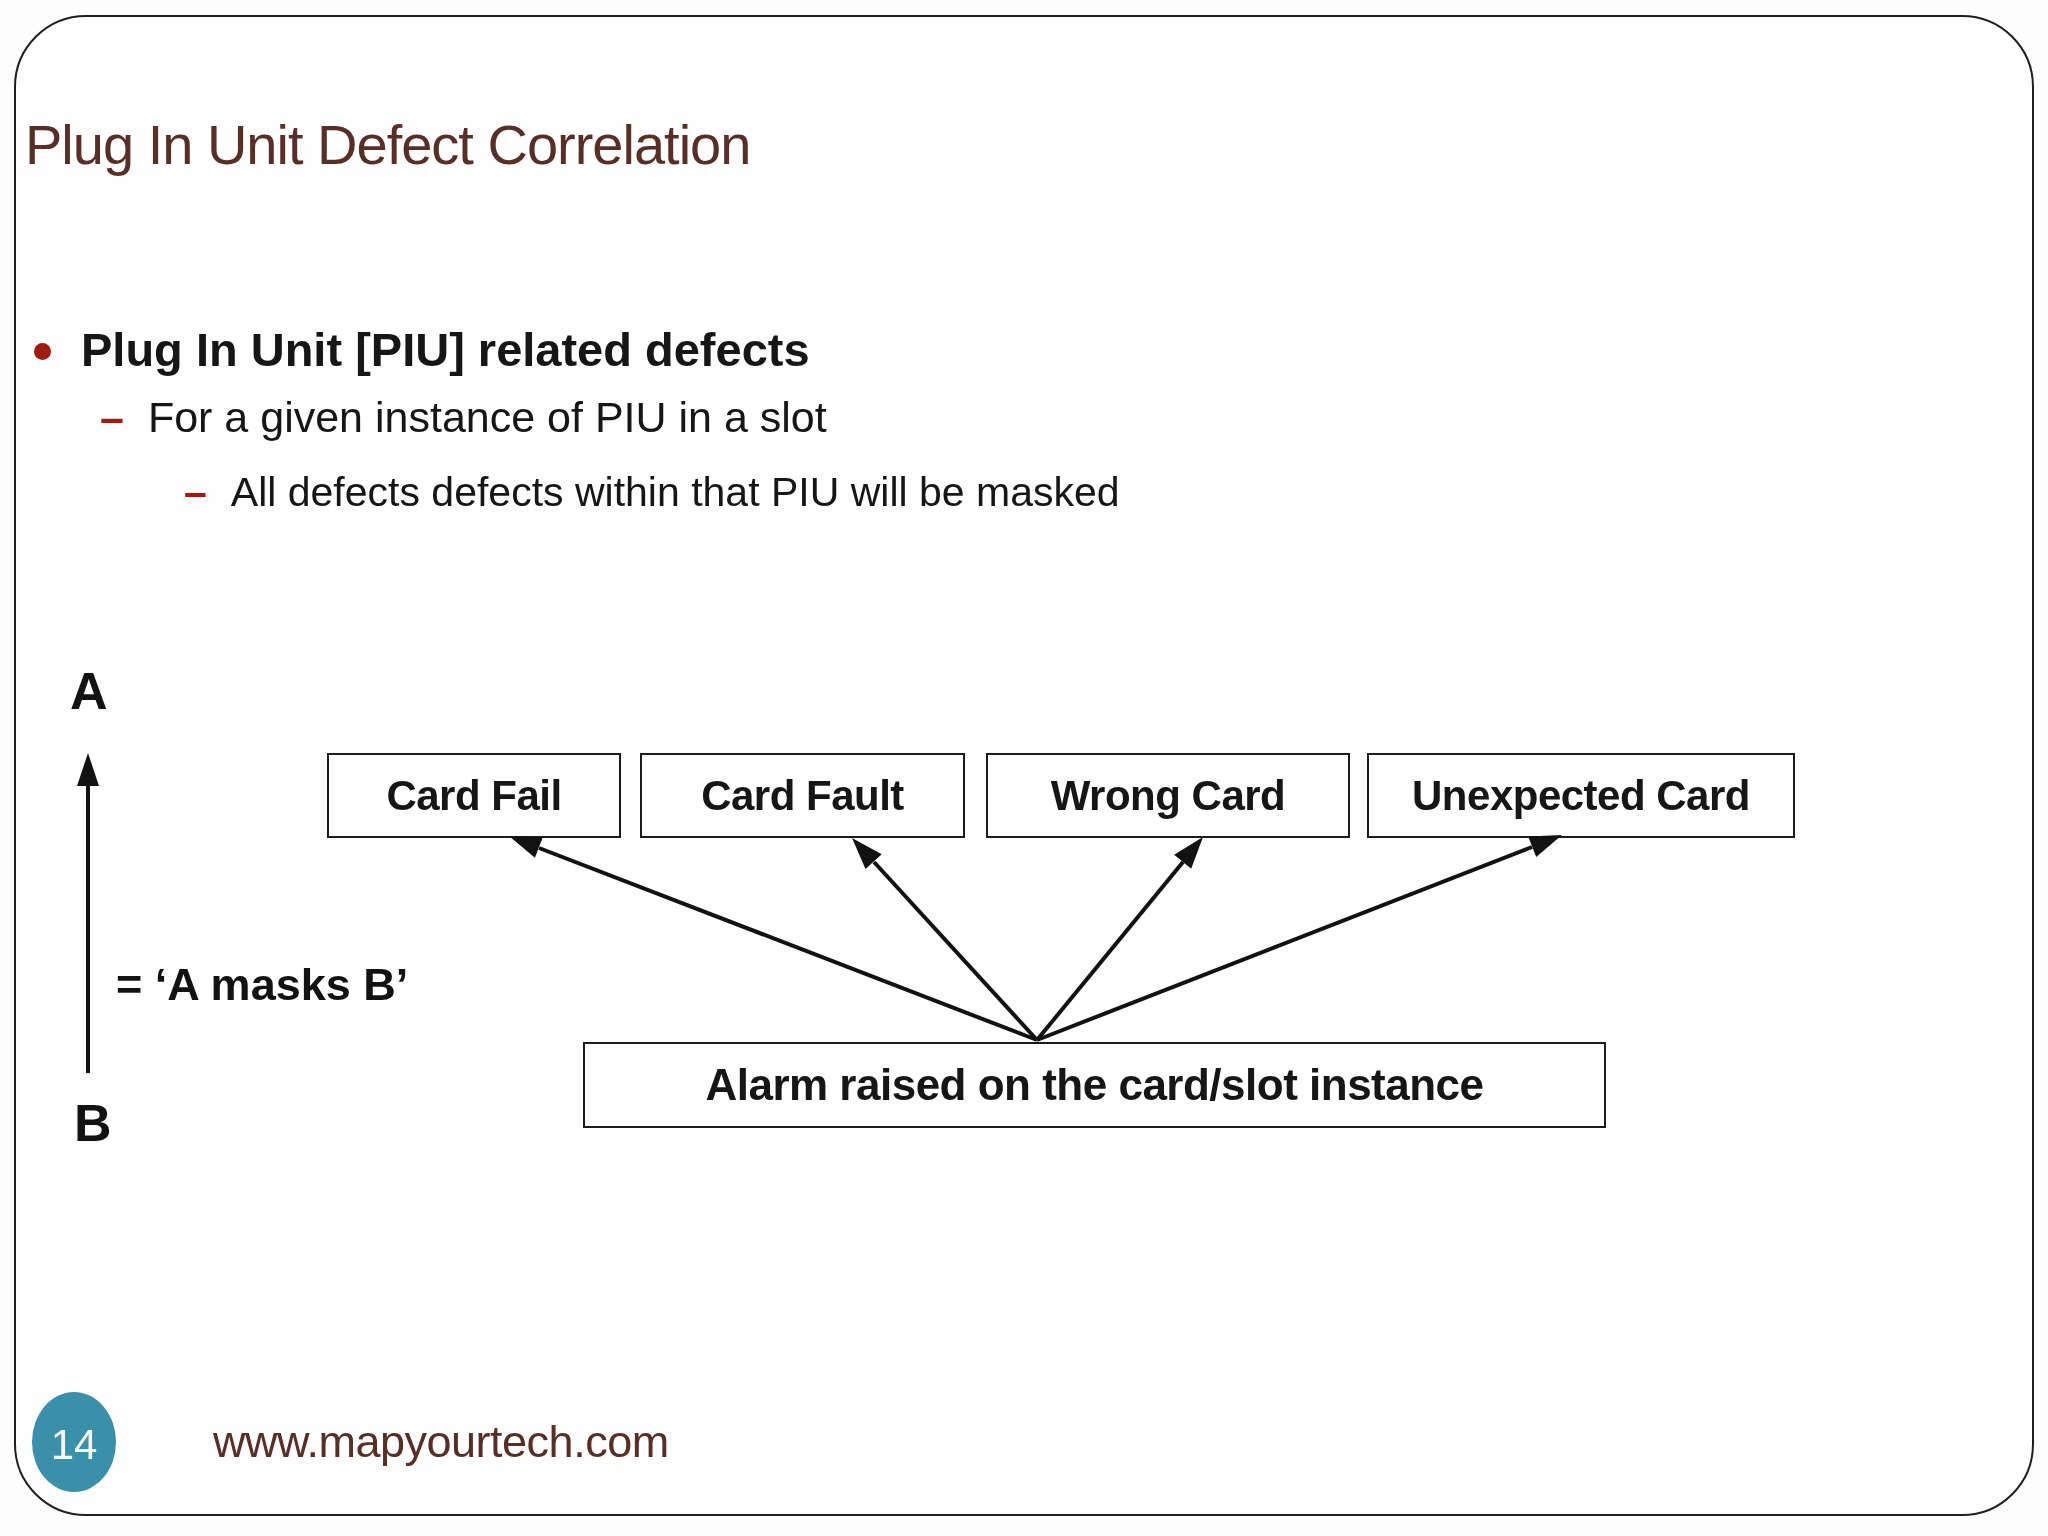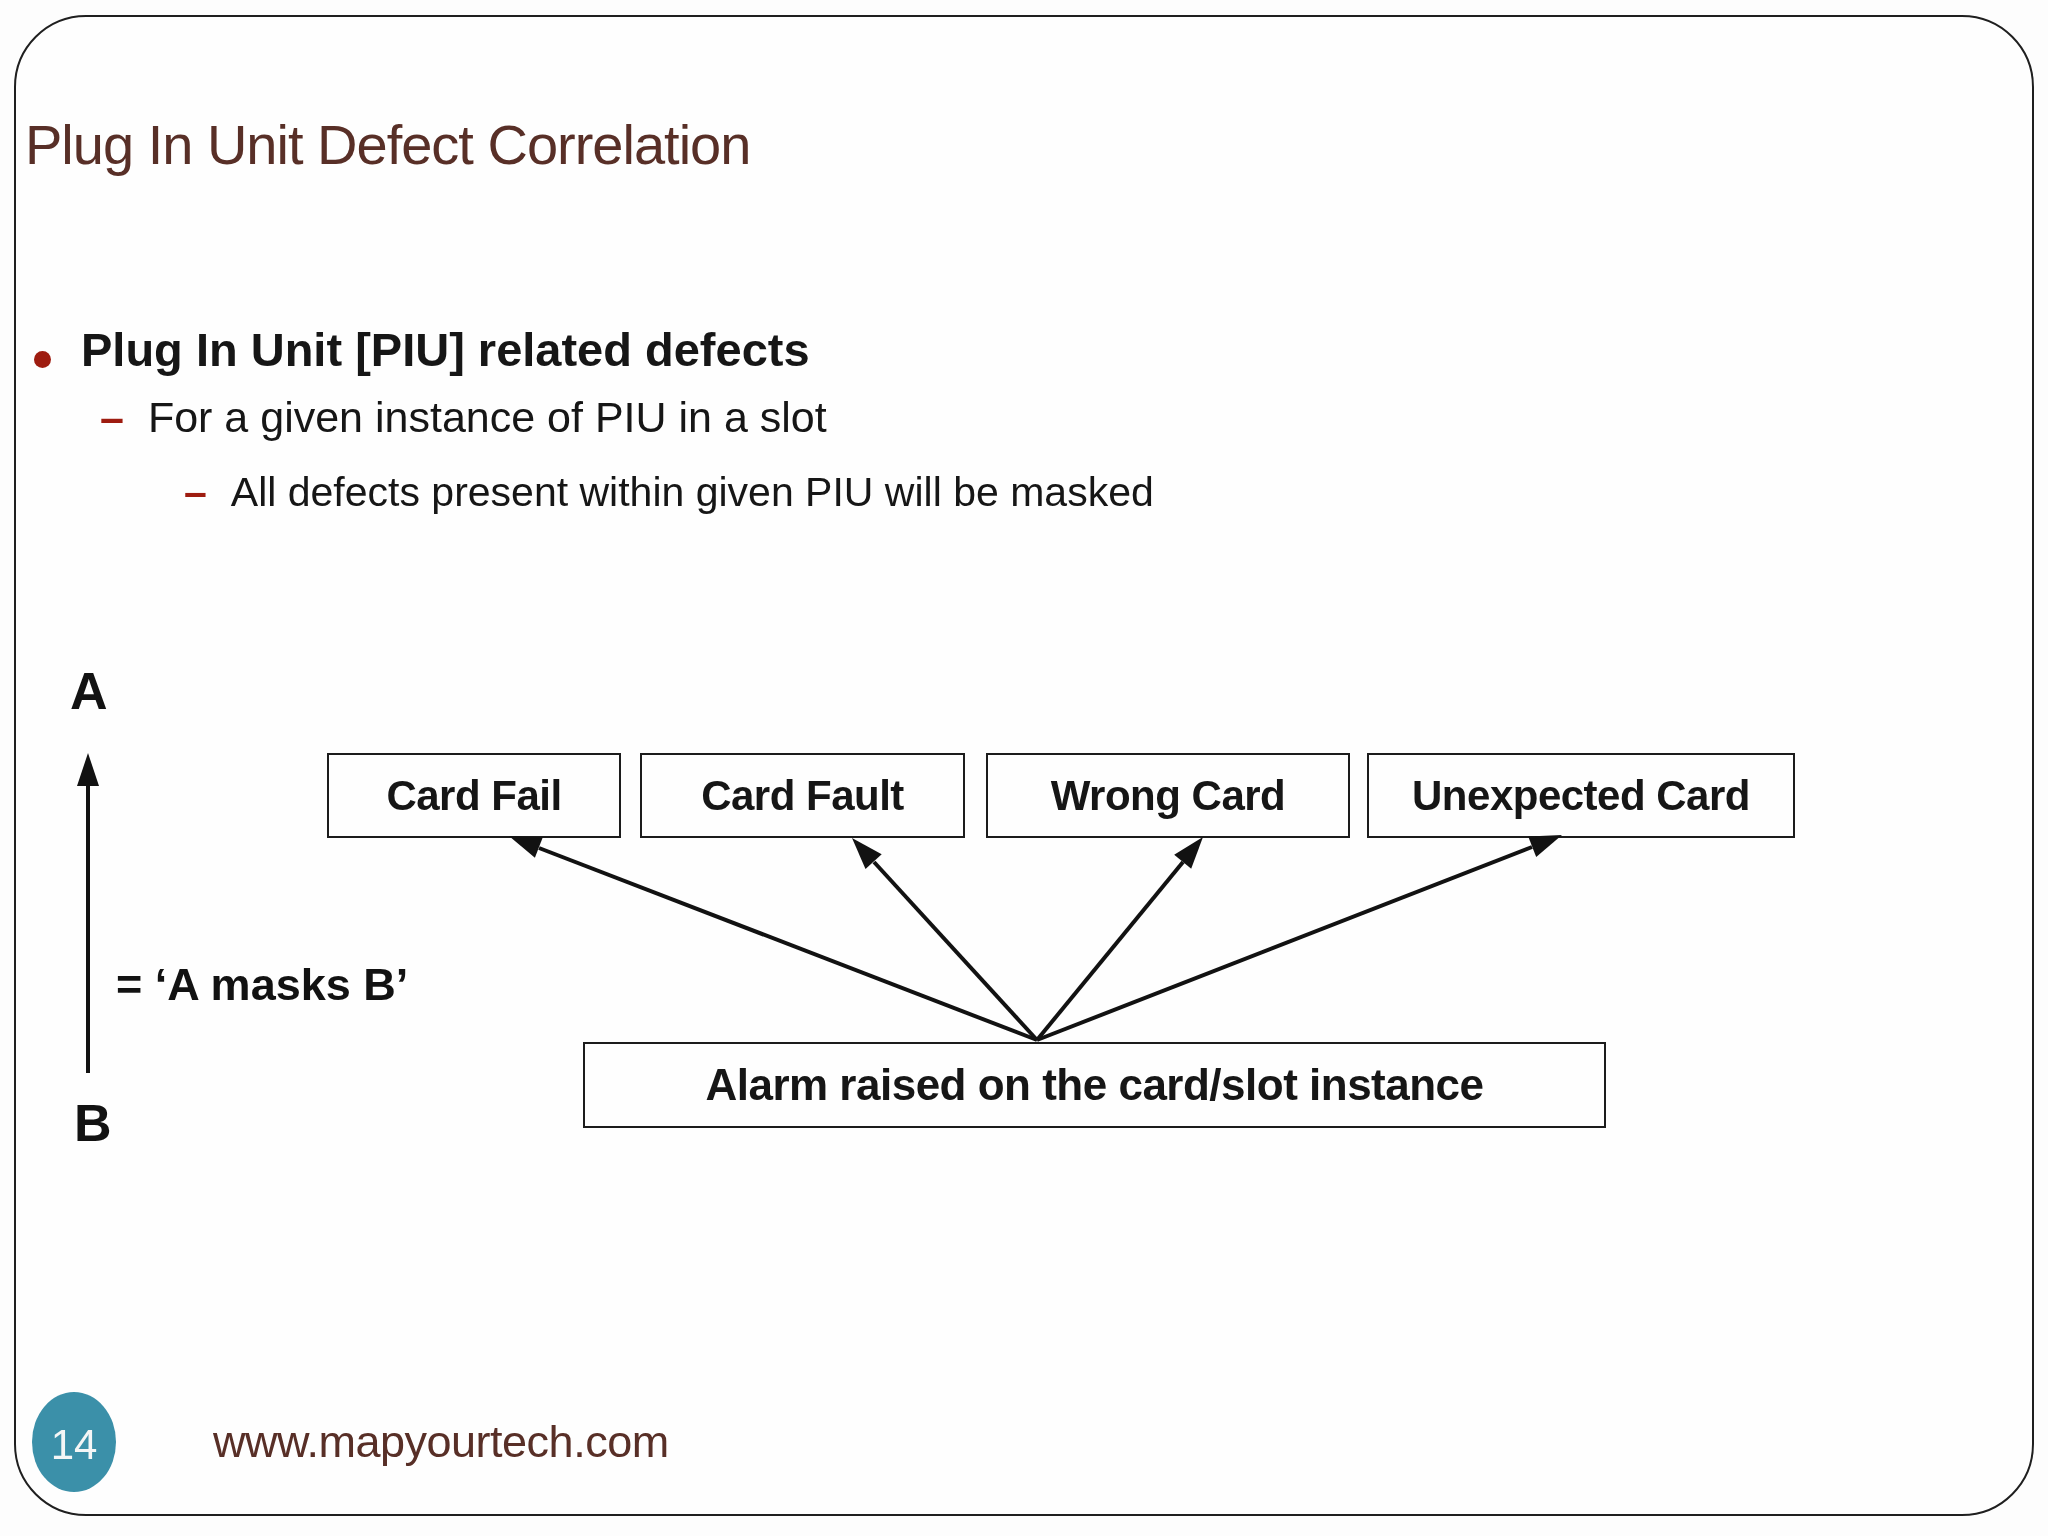--- a/index.html
+++ b/index.html
@@ -24,21 +24,21 @@
     left: 25px; top: 112px;
     font-size: 56px;
     font-weight: 300;
     letter-spacing: -1px;
     color: #582f27;
     white-space: nowrap;
   }
   .bullet-row {
     position: absolute;
     display: flex;
-    align-items: center;
+    align-items: flex-start;
     white-space: nowrap;
   }
   .bullet-l1 { left: 34px; top: 324px; gap: 30px; }
   .bullet-l1 .txt { font-size: 47px; font-weight: 700; line-height: 1.1; }
   .dot {
     width: 17px; height: 17px;
     margin-top: 19px;
     border-radius: 50%;
     background: #9e1c10;
     flex: 0 0 auto;
@@ -142,21 +142,21 @@
   <span class="txt">Plug In Unit [PIU] related defects</span>
 </div>
 
 <div class="bullet-row bullet-l2">
   <span class="dash">–</span>
   <span class="txt">For a given instance of PIU in a slot</span>
 </div>
 
 <div class="bullet-row bullet-l3">
   <span class="dash">–</span>
-  <span class="txt">All defects present within given PIU will be masked</span>
+  <span class="txt">All defects defects within that PIU will be masked</span>
 </div>
 
 <div class="diagram">
 
   <div class="mask-label label-a">A</div>
   <div class="mask-label label-b">B</div>
   <div class="relation-label">= ‘A masks B’</div>
 
   <div class="dbox box-card-fail">Card Fail</div>
   <div class="dbox box-card-fault">Card Fault</div>

